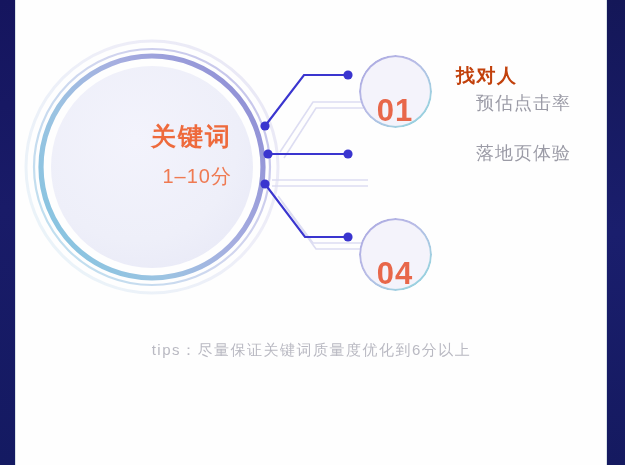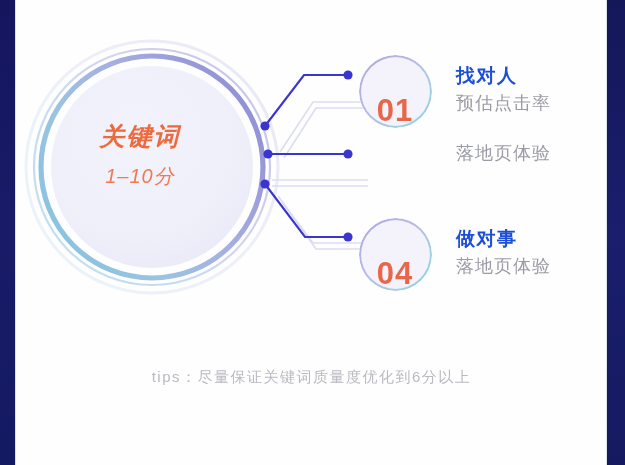--- a/index.html
+++ b/index.html
@@ -63,26 +63,25 @@
     left: 0;
     top: 0;
     width: 591px;
     height: 465px;
     overflow: visible;
   }
 
   
   .center-text {
     position: absolute;
-    left: 44px;
+    left: 56px;
     top: 122px;
     width: 160px;
-    text-align: center;
+    text-align: right;
     pointer-events: none;
-    font-style: italic;
   }
   .center-line-1,
   .center-line-2 {
     font-size: 25px;
     font-weight: bold;
     letter-spacing: 2px;
     line-height: 1.18;
     color: #ee6a3c;
     white-space: nowrap;
   }
@@ -148,38 +147,39 @@
 
   .item-copy {
     position: absolute;
     left: 96px;
     top: 6px;
     width: 170px;
   }
   .item-title {
     font-size: 19px;
     font-weight: bold;
-    color: #1d4ed8;
+    color: #c2410c;
     letter-spacing: 1.5px;
     line-height: 1.45;
     white-space: nowrap;
   }
   .item-sub {
     font-size: 18px;
     color: #9b9ba6;
     letter-spacing: 1px;
     line-height: 1.45;
     white-space: nowrap;
+    margin-left: 20px;
   }
 
   
   .tips {
     position: absolute;
     left: 0;
-    top: 368px;
+    top: 341px;
     width: 591px;
     text-align: center;
     font-size: 15px;
     color: #b9b9c2;
     letter-spacing: 1.5px;
     white-space: nowrap;
   }
 </style>
 </head>
 <body>
@@ -268,22 +268,18 @@
     <div class="item-row item-2">
       <div class="item-copy">
         <div class="item-sub">落地页体验</div>
       </div>
     </div>
 
     <div class="item-row item-3">
       <div class="num-badge">
         <span class="num-text">04</span>
       </div>
-      <div class="item-copy">
-        <div class="item-title">做对事</div>
-        <div class="item-sub">落地页体验</div>
-      </div>
     </div>
 
     <div class="tips">tips：尽量保证关键词质量度优化到6分以上</div>
 
   </div>
 </div>
 
 </body></html>

